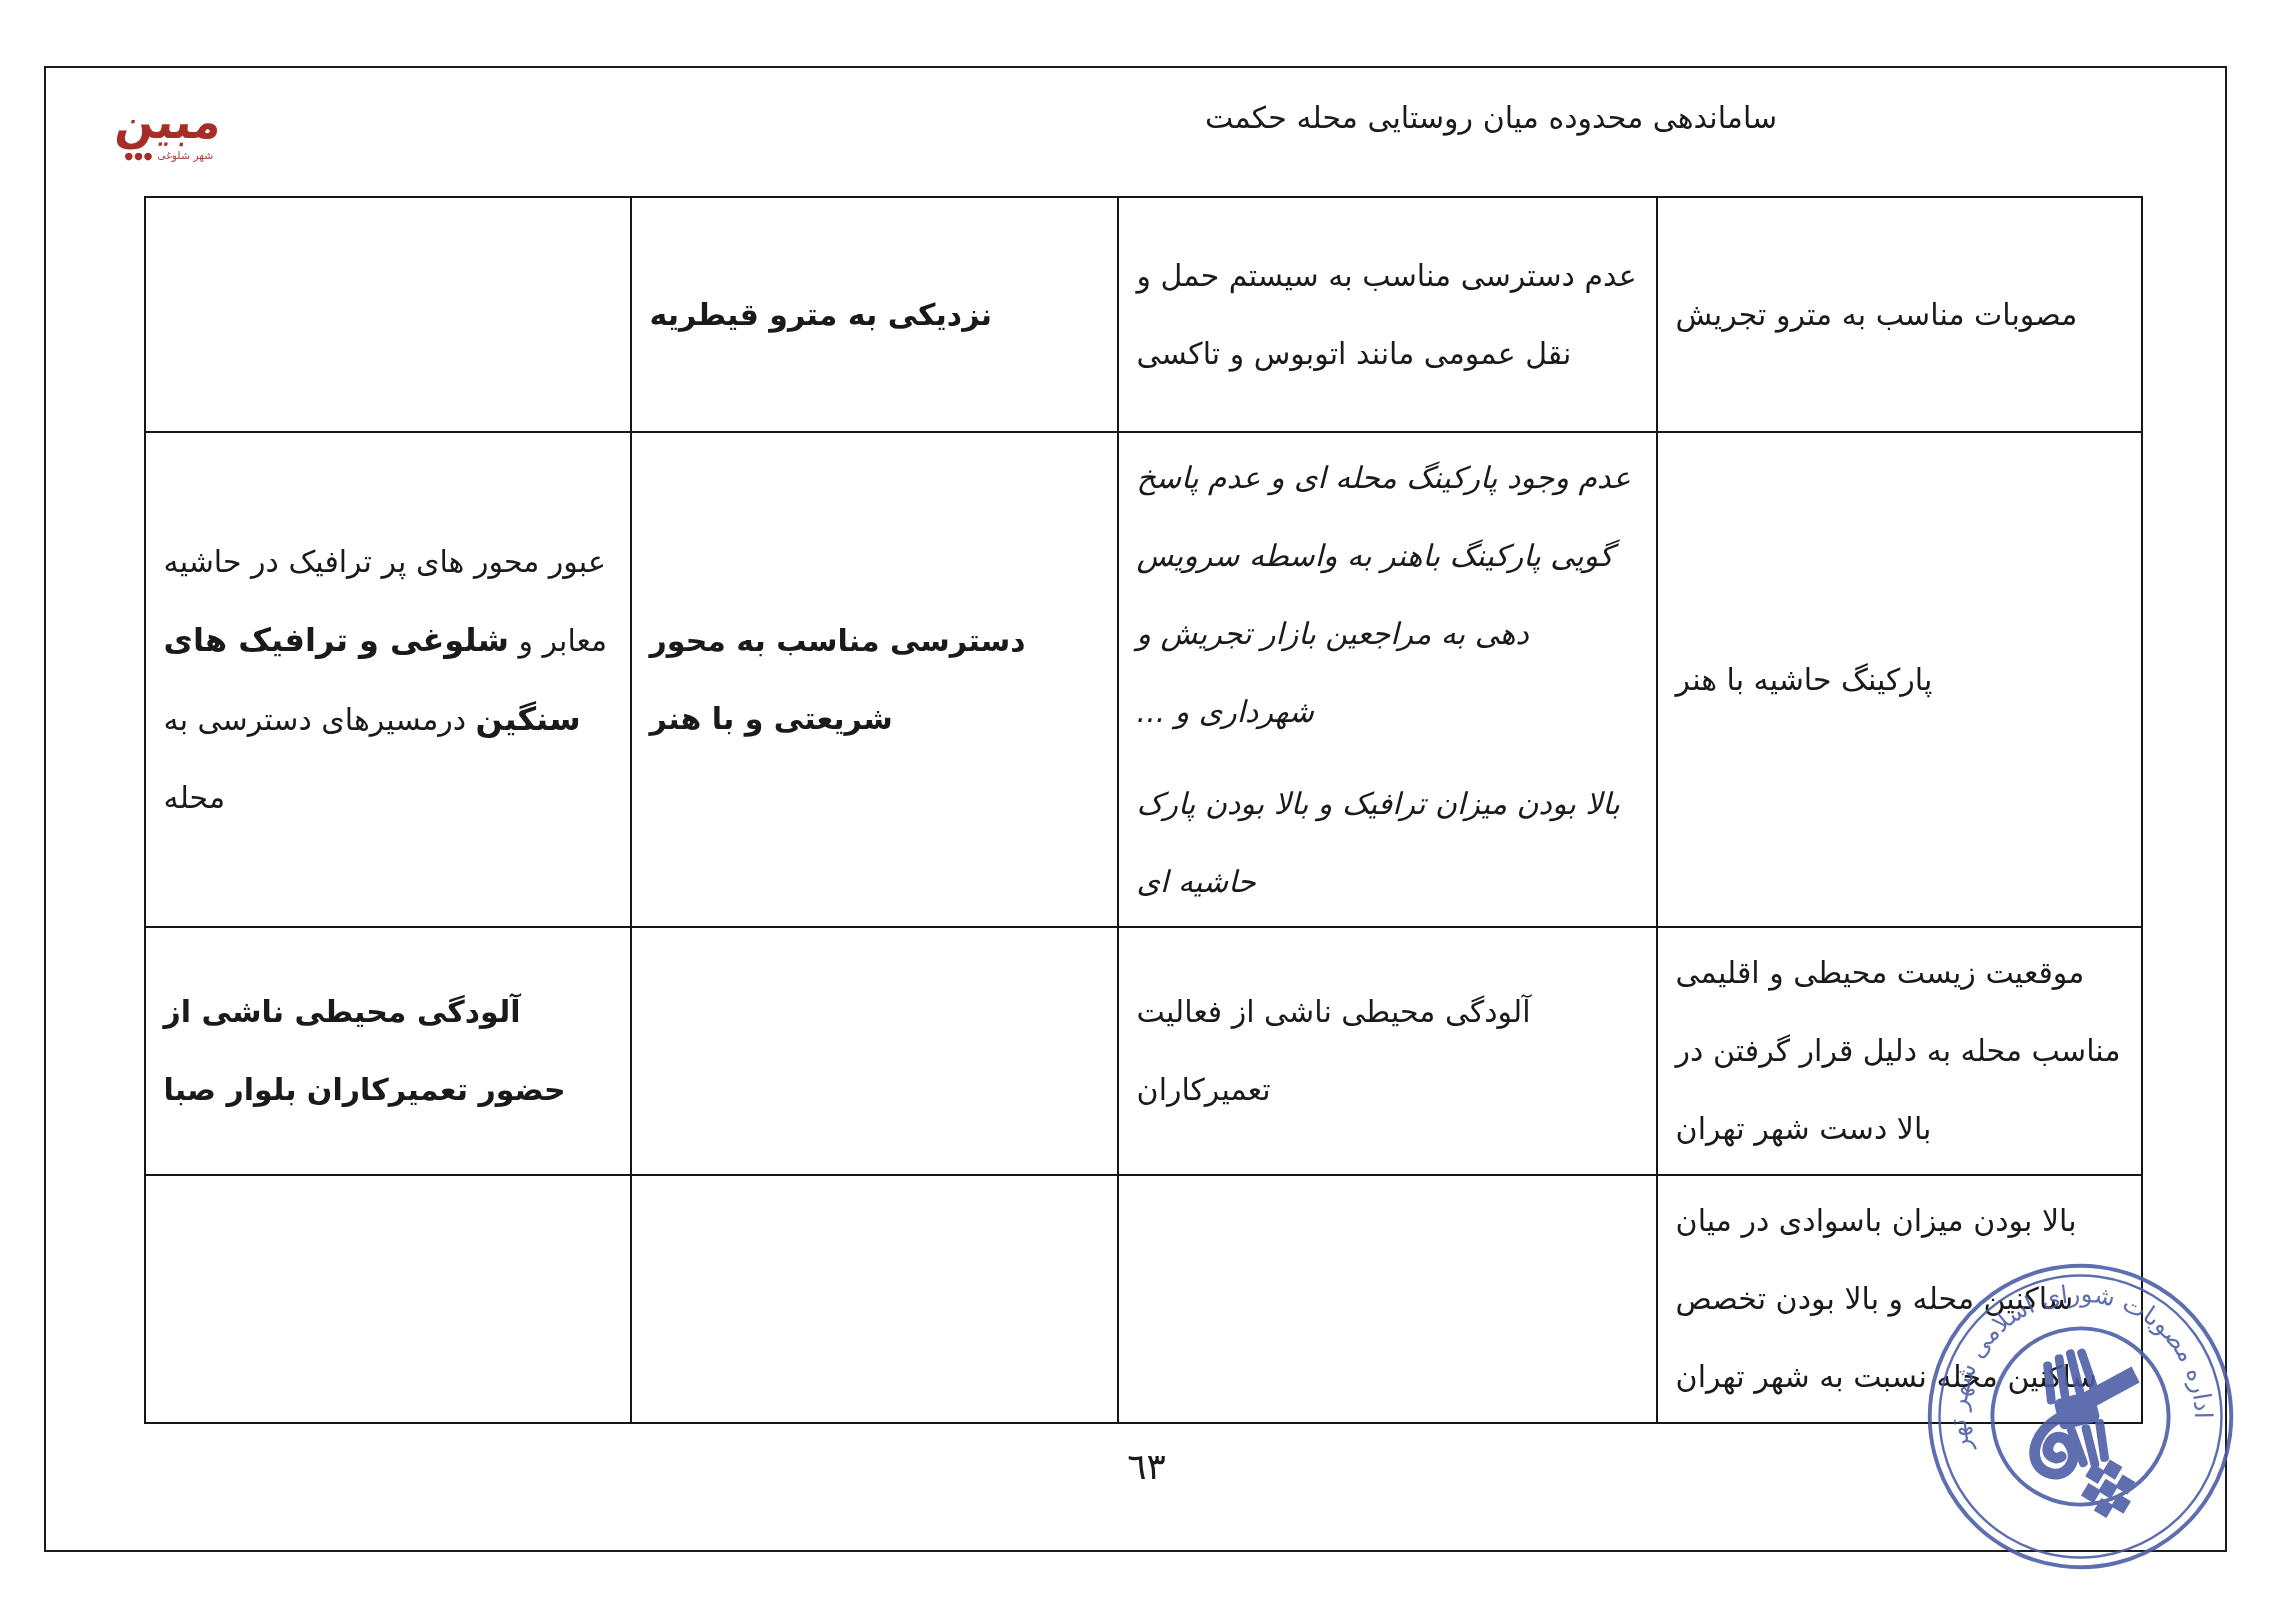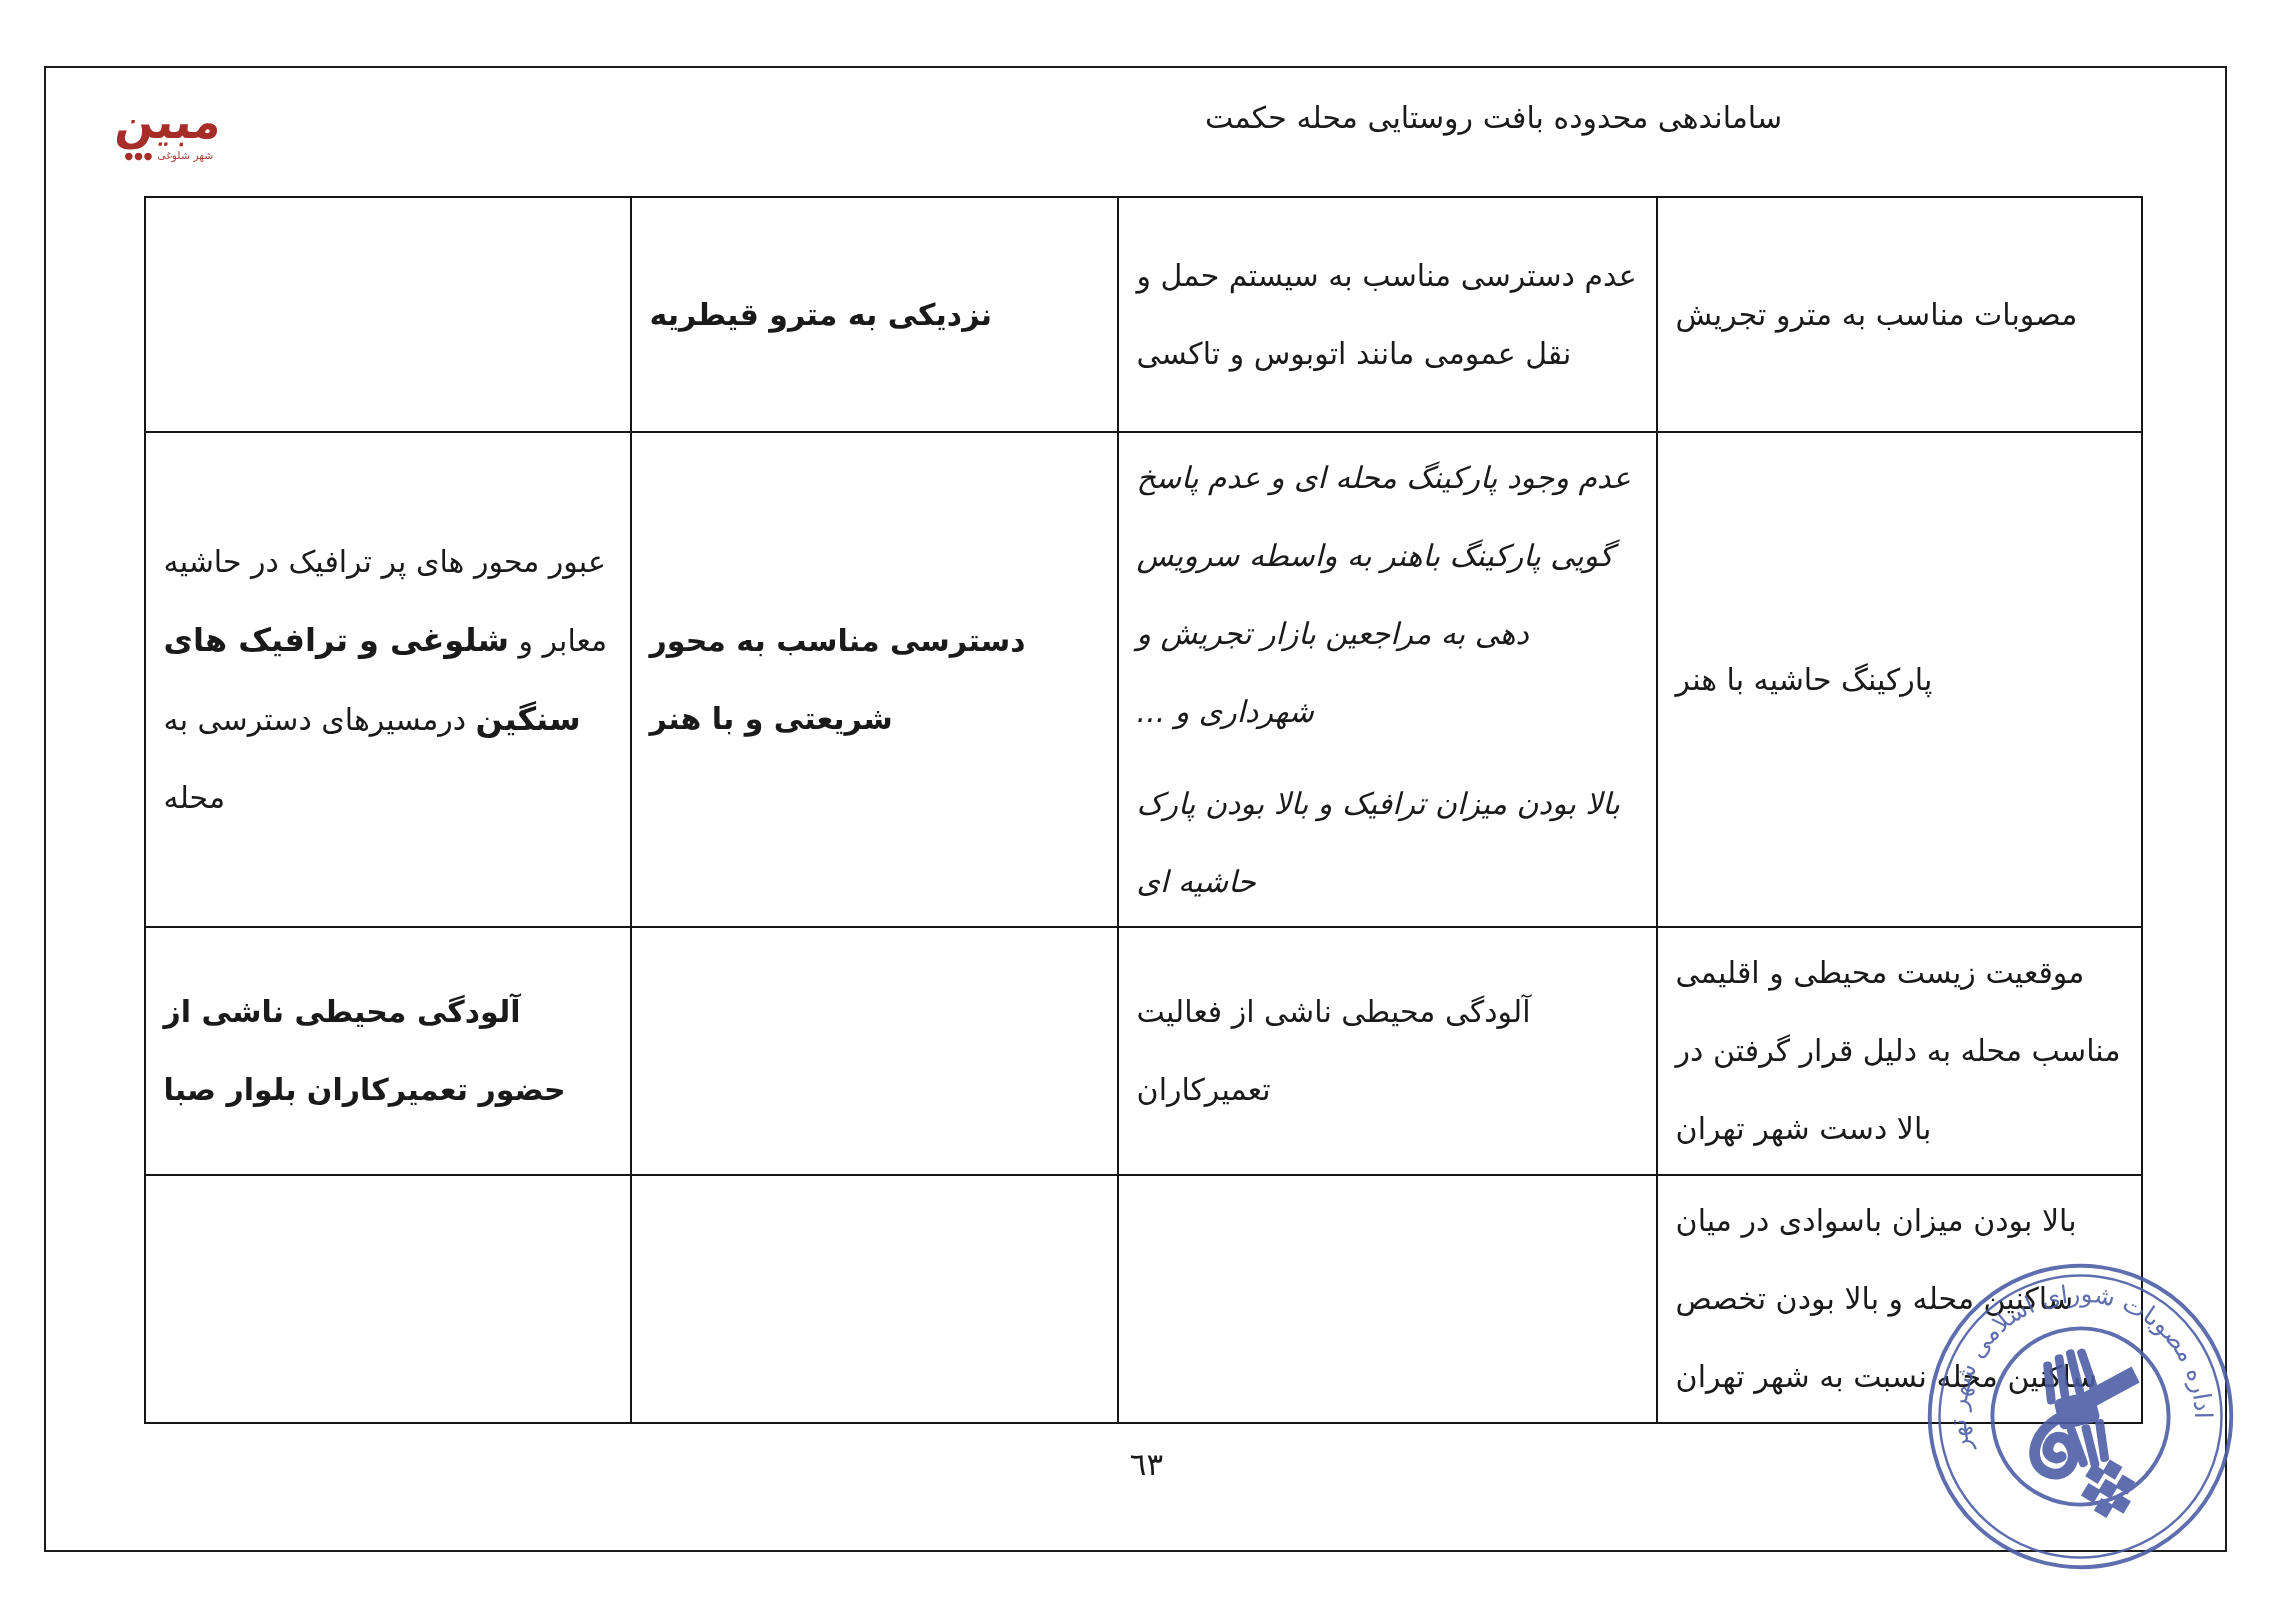--- a/index.html
+++ b/index.html
@@ -28,36 +28,36 @@
   .main-table td { border:2.9px solid #161616; vertical-align:middle; text-align:left;
                    font-size:30px; line-height:78px; padding:5.9px 17.6px; overflow:hidden; }
   .b { font-weight:700; font-size:32px; }
   .lh77 { line-height:75px;font-style:italic; }
   .lh78 { line-height:76px; }
   .lh86 { line-height:84px; }
   .lh92 { line-height:90px; }
   .para + .para { margin-top:13.7px; }
 
   .page-number { position:absolute; left:0; right:0; top:1446px; text-align:center;
-                 font-size:31px; }
+                 font-size:36px; }
 
   
   .stamp { position:absolute; left:1919px; top:1255px; width:323px; height:323px;
            opacity:0.88; transform:rotate(-14deg); }
   .stamp svg { width:100%; height:100%; }
   .stamp text { font-family:"DejaVu Sans","Liberation Sans",sans-serif; }
 </style>
 </head>
 <body>
 
 <div class="page">
 
   <div class="page-border"></div>
 
-  <div class="header-title">ساماندهی محدوده بافت روستایی محله حکمت</div>
+  <div class="header-title">ساماندهی محدوده میان روستایی محله حکمت</div>
 
   <div class="logo">
     <div class="logo-main">مبین</div>
     <div class="logo-sub">
       <span>شهر شلوغی</span>
       <span class="logo-dots">●●●</span>
     </div>
   </div>
 
   <table class="main-table" dir="rtl">

